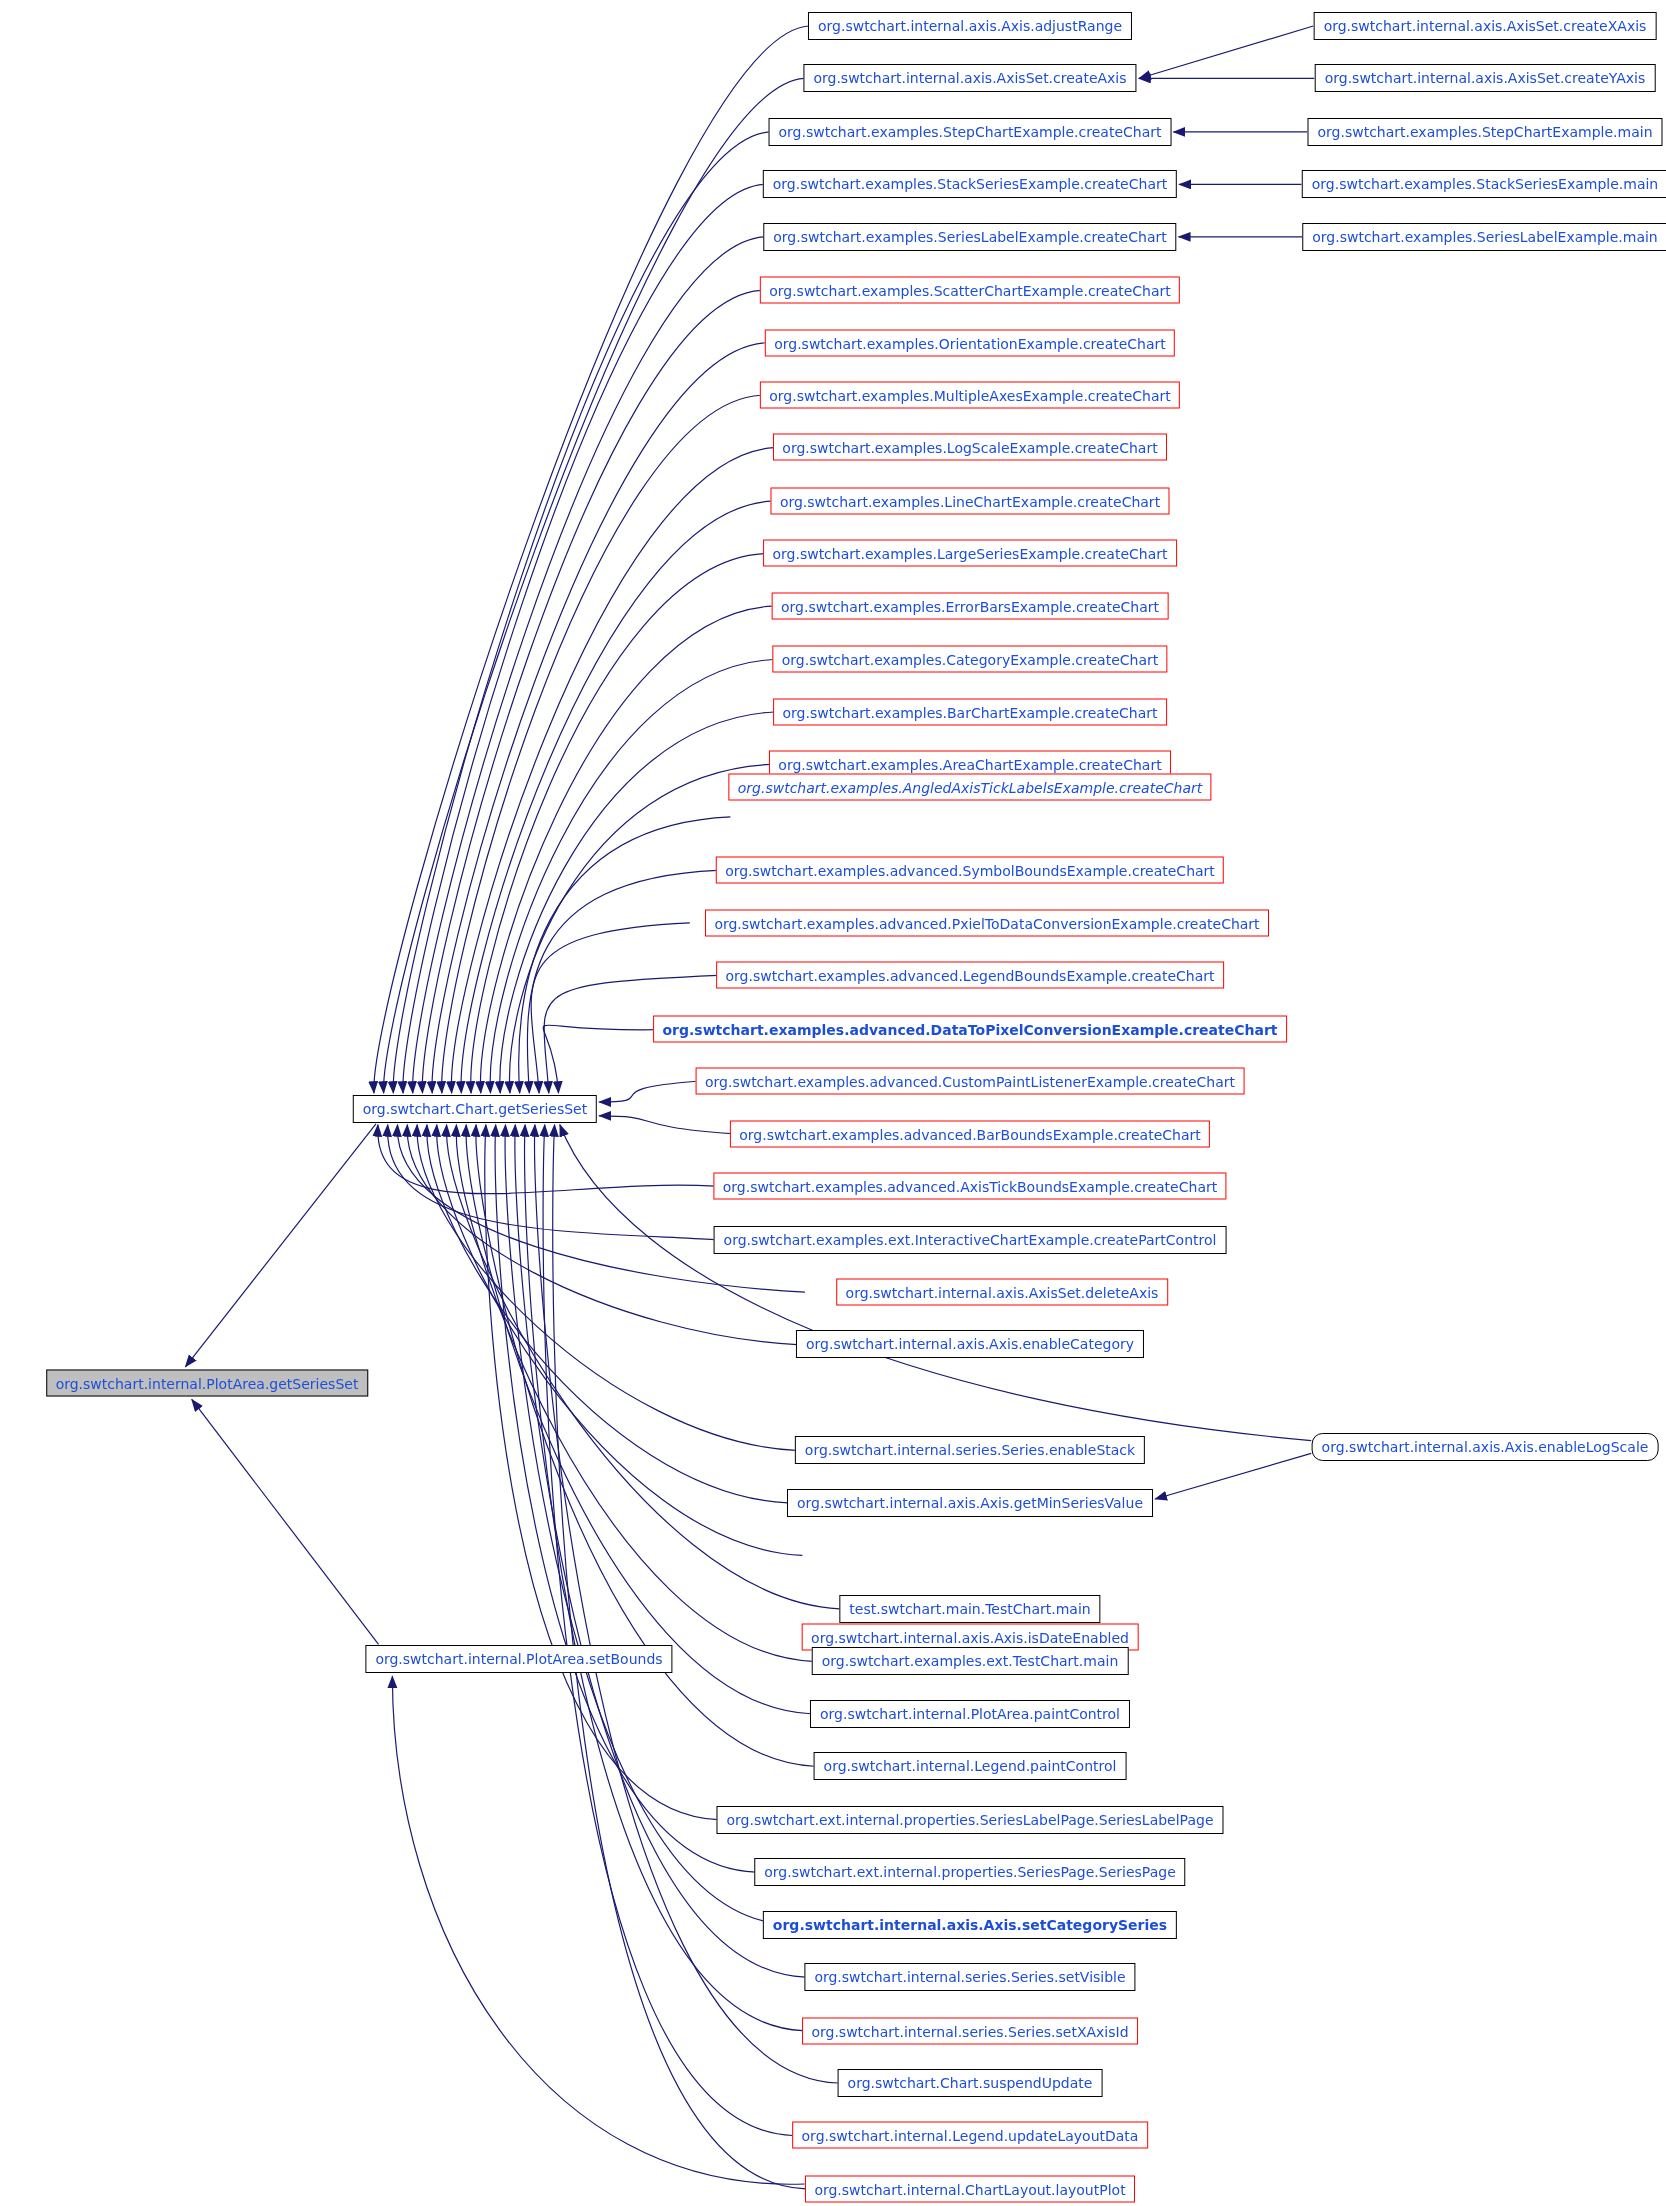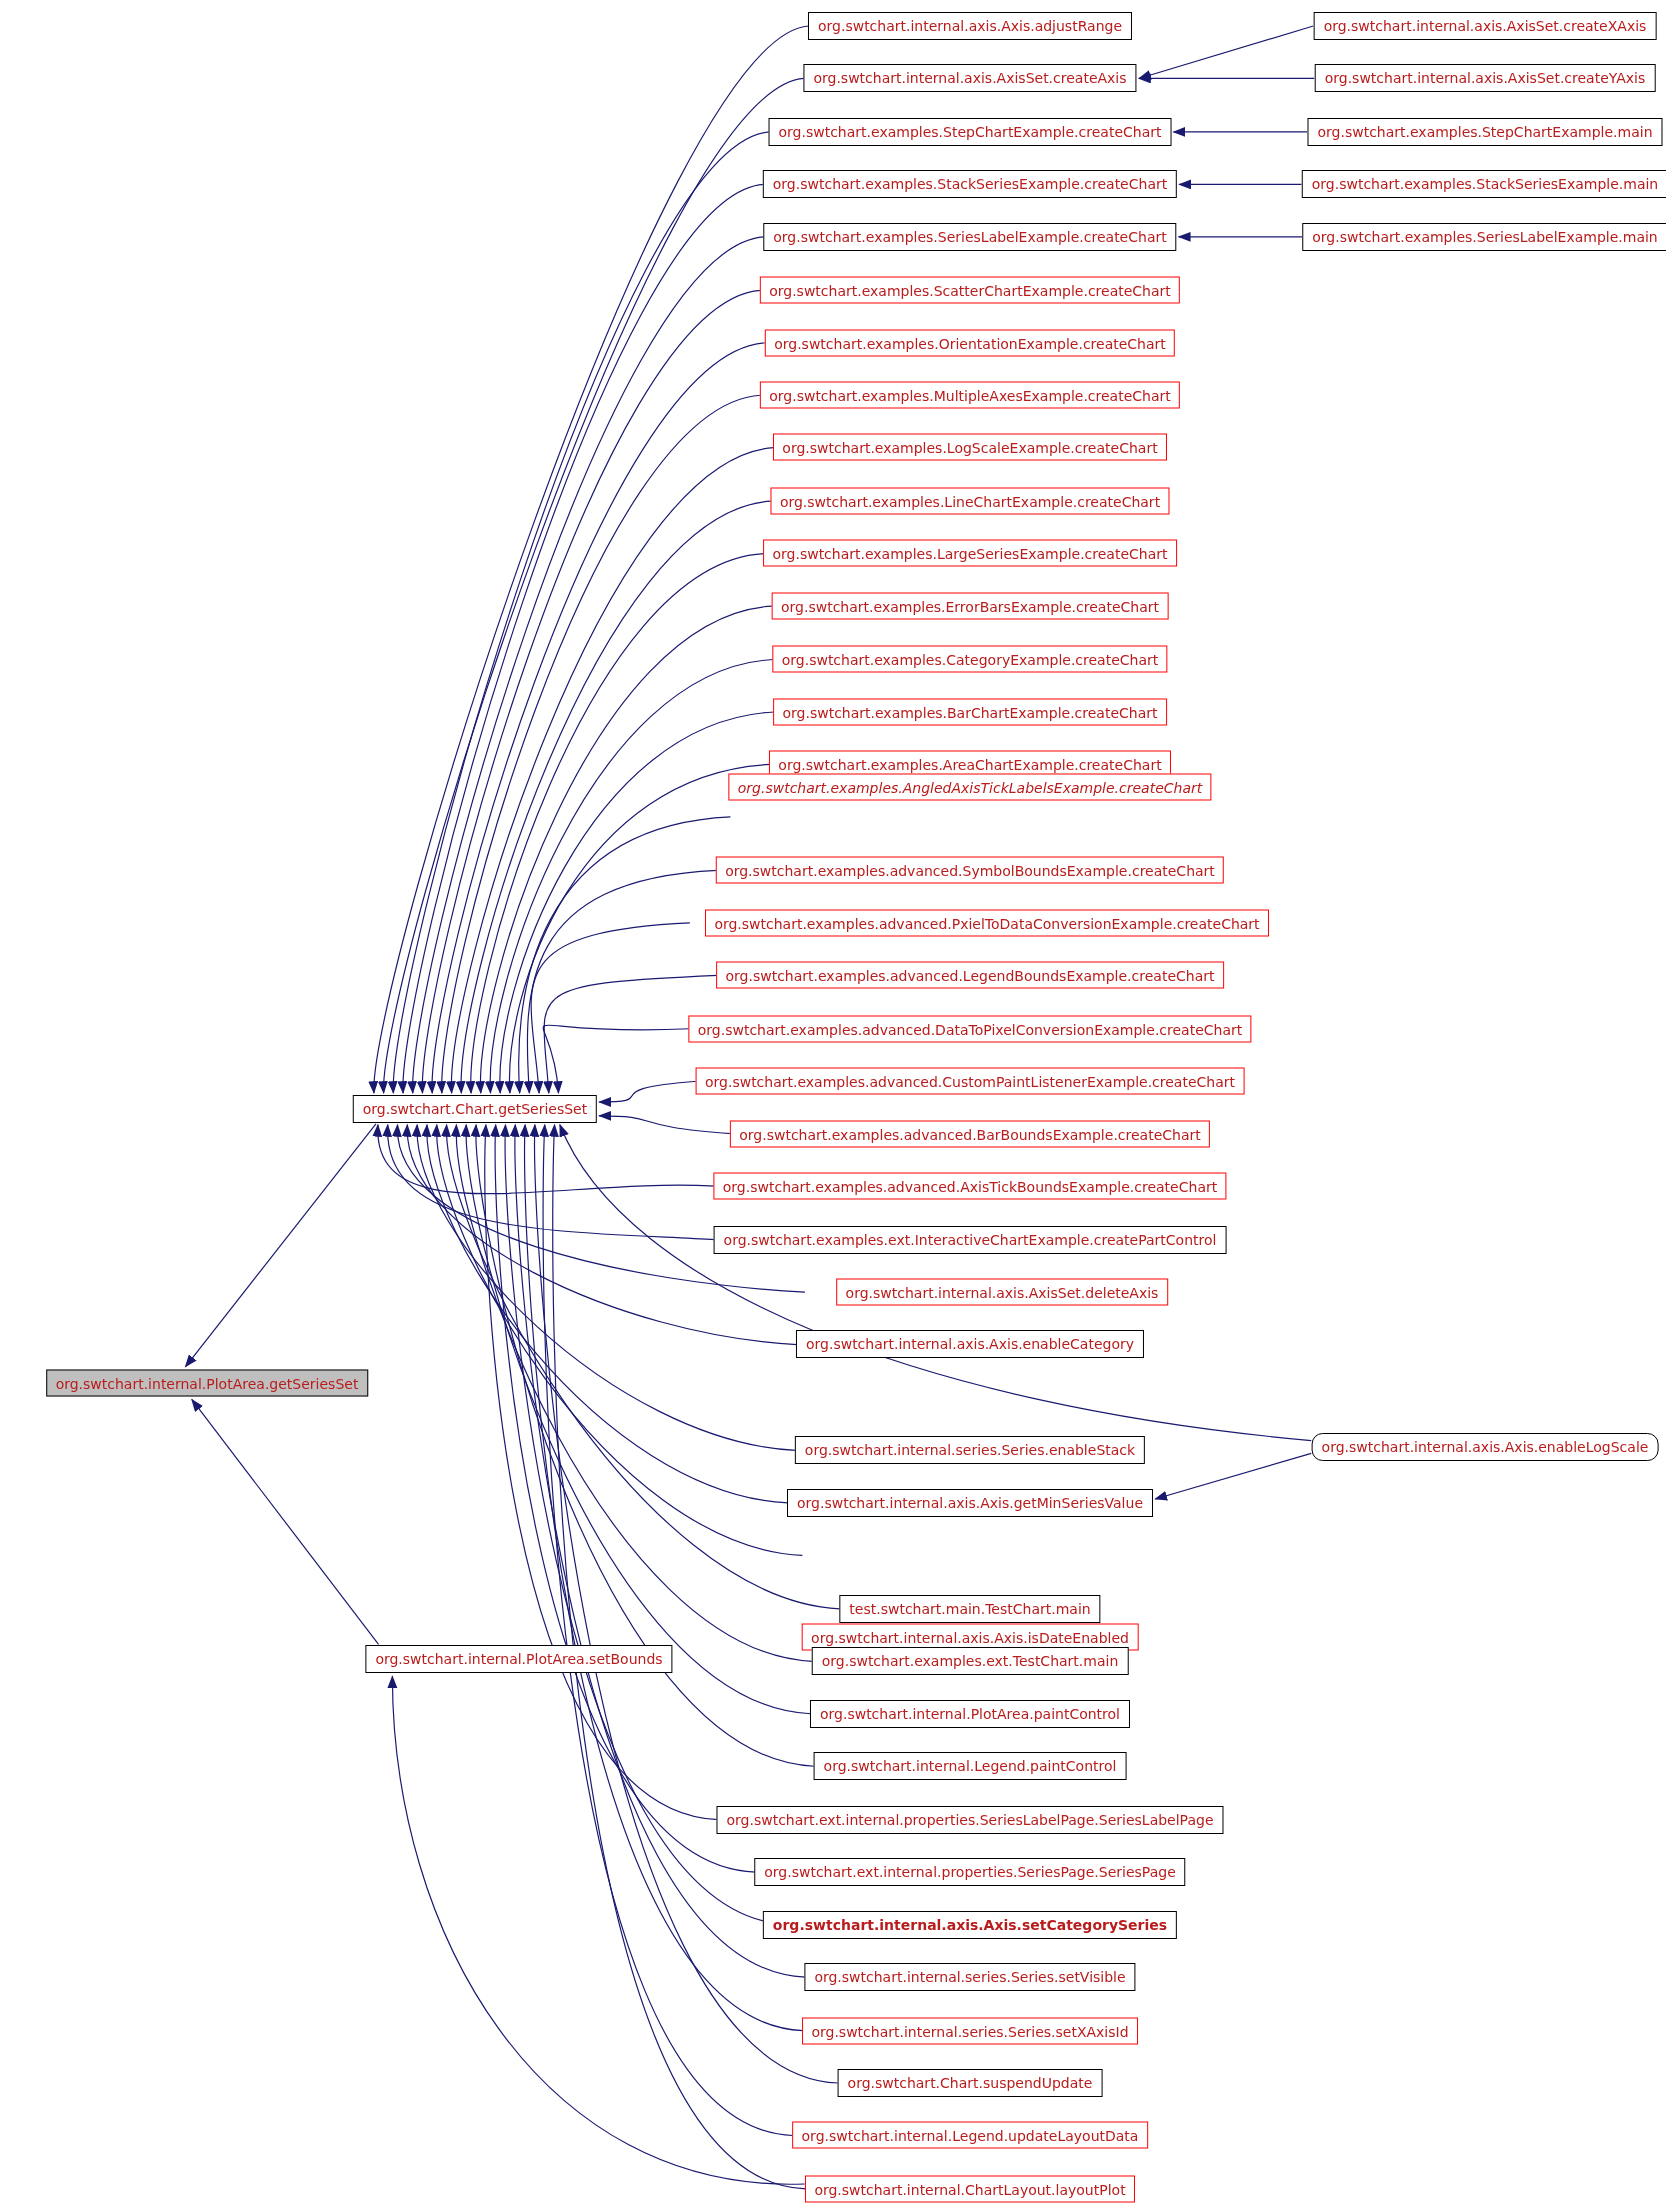--- a/index.html
+++ b/index.html
@@ -1,20 +1,20 @@
 <!DOCTYPE html>
 <html><head>
 <meta charset="utf-8">
 <style>
   html,body{margin:0;padding:0;background:#ffffff;}
   #canvas{position:relative;width:1666px;height:2207px;background:#ffffff;overflow:hidden;
           font-family:"DejaVu Sans","Liberation Sans",sans-serif;}
   #edge-layer{position:absolute;left:0;top:0;width:1666px;height:2207px;}
   #edge-layer path.edge{fill:none;stroke:#191970;stroke-width:1.2px;}
-  .node{position:absolute;transform:translate(-50%,-50%);background:#ffffff;color:#b91c1c;
+  .node{position:absolute;transform:translate(-50%,-50%);background:#ffffff;color:#1d4ed8;
         border:1px solid #000000;padding:3px 9px;white-space:nowrap;
         font-size:14px;line-height:20px;}
   .node.red{border:1.5px solid #ff0000;padding:2.5px 8.4px;}
   .node.current{background:#bfbfbf;border:1.5px solid #000000;padding:2.5px 8.4px;}
 </style>
 </head>
 <body>
 
 <div id="canvas">
   <svg id="edge-layer" width="1666" height="2207" viewBox="0 0 1683 2229" xmlns="http://www.w3.org/2000/svg">
@@ -88,21 +88,21 @@
       <div class="node red" style="left: 970px; top: 501px;">org.swtchart.examples.LineChartExample.createChart</div>
       <div class="node red" style="left: 970px; top: 553px;">org.swtchart.examples.LargeSeriesExample.createChart</div>
       <div class="node red" style="left: 970px; top: 606px;">org.swtchart.examples.ErrorBarsExample.createChart</div>
       <div class="node red" style="left: 970px; top: 659px;">org.swtchart.examples.CategoryExample.createChart</div>
       <div class="node red" style="left: 970px; top: 712px;">org.swtchart.examples.BarChartExample.createChart</div>
       <div class="node red" style="left: 970px; top: 764px;">org.swtchart.examples.AreaChartExample.createChart</div>
       <div class="node red" style="left: 970px; top: 787px; font-style: italic;">org.swtchart.examples.AngledAxisTickLabelsExample.createChart</div>
       <div class="node red" style="left: 970px; top: 870px;">org.swtchart.examples.advanced.SymbolBoundsExample.createChart</div>
       <div class="node red" style="left: 970px; top: 923px; margin-left: 17px;">org.swtchart.examples.advanced.PxielToDataConversionExample.createChart</div>
       <div class="node red" style="left: 970px; top: 975px;">org.swtchart.examples.advanced.LegendBoundsExample.createChart</div>
-      <div class="node red" style="left: 970px; top: 1029px;">org.swtchart.examples.advanced.DataToPixelConversionExample.createChart</div>
+      <div class="node red" style="left: 970px; top: 1029px; font-weight: bold;">org.swtchart.examples.advanced.DataToPixelConversionExample.createChart</div>
       <div class="node red" style="left: 970px; top: 1081px;">org.swtchart.examples.advanced.CustomPaintListenerExample.createChart</div>
       <div class="node red" style="left: 970px; top: 1134px;">org.swtchart.examples.advanced.BarBoundsExample.createChart</div>
       <div class="node red" style="left: 970px; top: 1186px;">org.swtchart.examples.advanced.AxisTickBoundsExample.createChart</div>
       <div class="node" style="left: 970px; top: 1240px;">org.swtchart.examples.ext.InteractiveChartExample.createPartControl</div>
       <div class="node red" style="left: 1002px; top: 1292px; text-align: center;">org.swtchart.internal.axis.AxisSet.deleteAxis</div>
       <div class="node" style="left: 970px; top: 1344px;">org.swtchart.internal.axis.Axis.enableCategory</div>
       <div class="node" style="left: 970px; top: 1450px;">org.swtchart.internal.series.Series.enableStack</div>
       <div class="node" style="left: 970px; top: 1503px;">org.swtchart.internal.axis.Axis.getMinSeriesValue</div>
       <div class="node red" style="left: 970px; top: 1637px; text-align: right;">org.swtchart.internal.axis.Axis.isDateEnabled</div>
       <div class="node" style="left: 970px; top: 1609px;">test.swtchart.main.TestChart.main</div>

